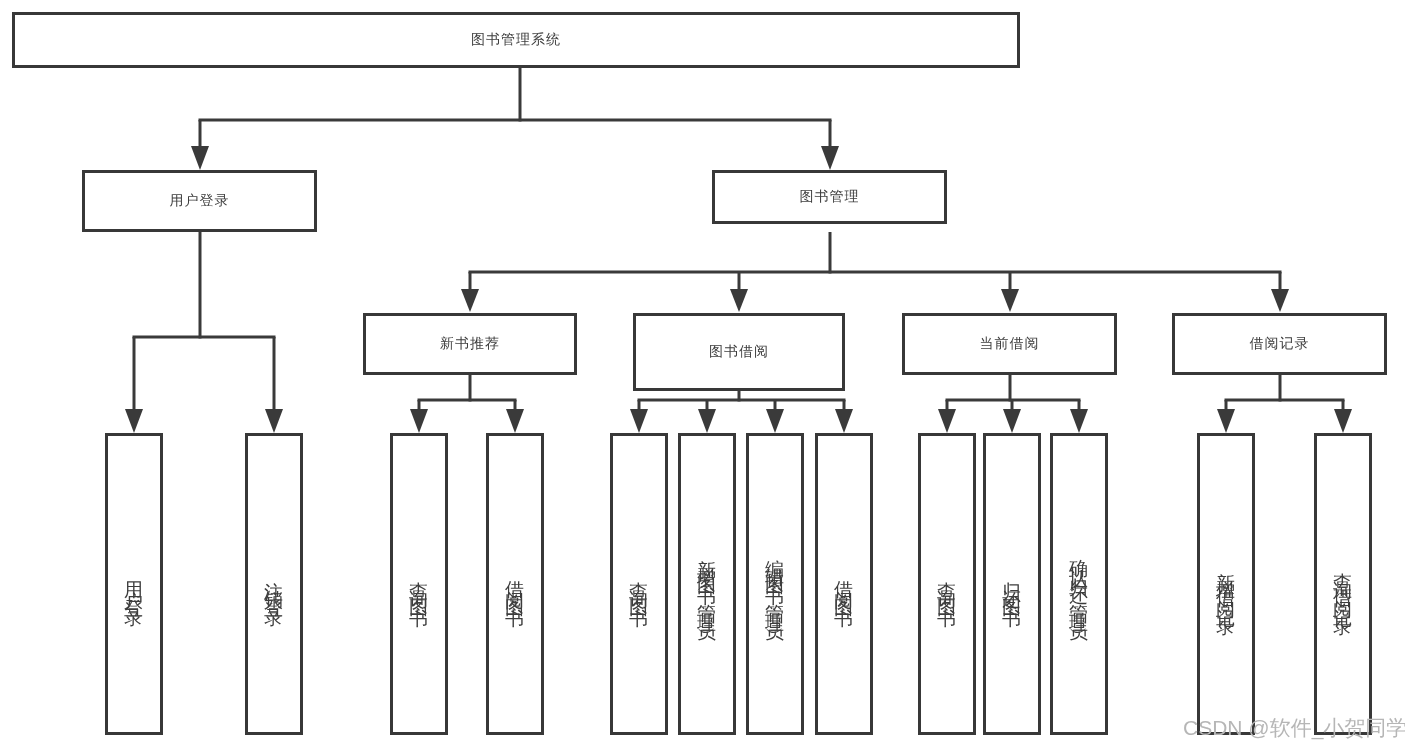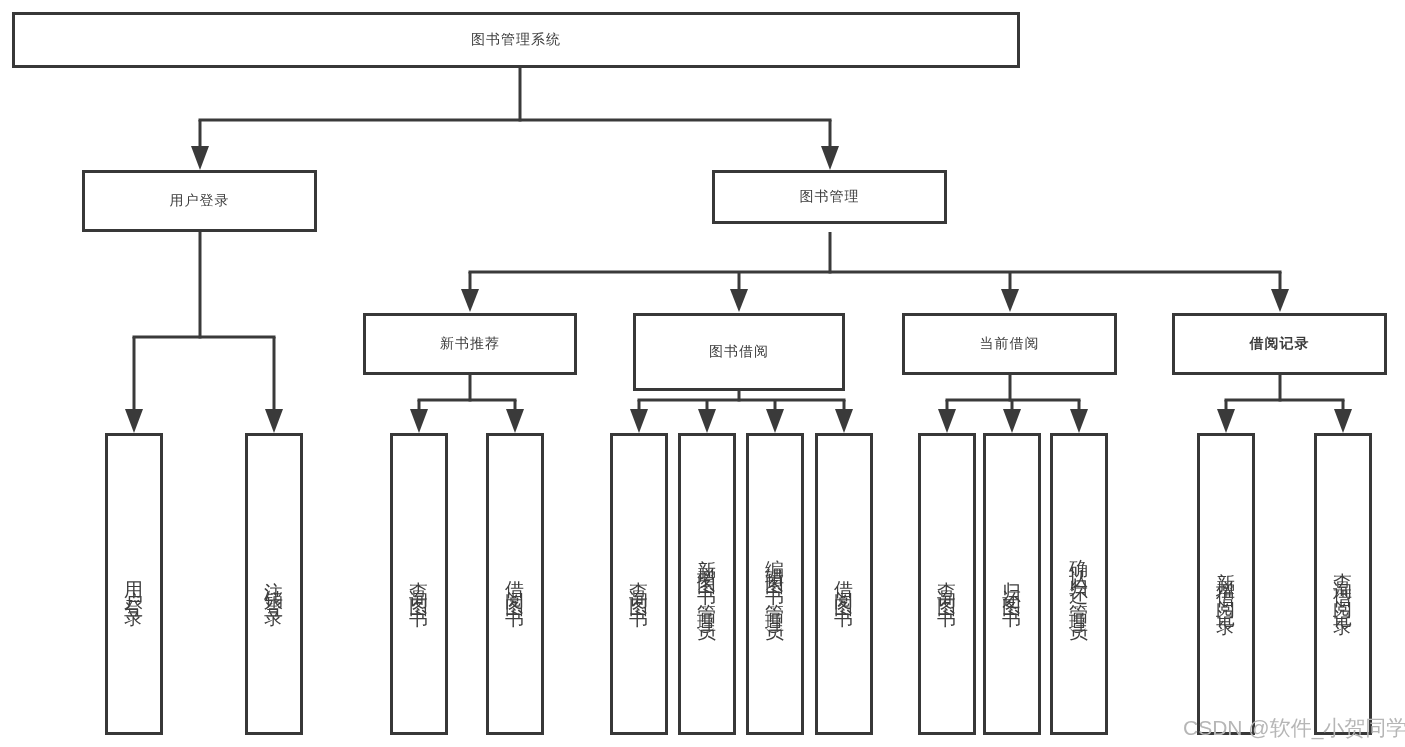--- a/index.html
+++ b/index.html
@@ -138,21 +138,21 @@
 
 <div class="node h" style="left:363px; top:313px; width:214px; height:62px;text-align:center;">
   <span>新书推荐</span>
 </div>
 <div class="node h" style="left:633px; top:313px; width:212px; height:78px;">
   <span>图书借阅</span>
 </div>
 <div class="node h" style="left:902px; top:313px; width:215px; height:62px;">
   <span>当前借阅</span>
 </div>
-<div class="node h" style="left:1172px; top:313px; width:215px; height:62px;font-weight:bold;">
+<div class="node h" style="left:1172px; top:313px; width:215px; height:62px;">
   <span>借阅记录</span>
 </div>
 
 <div class="node v" style="left:105px; top:433px; width:58px; height:302px;">
   <span>用户登录</span>
 </div>
 <div class="node v" style="left:245px; top:433px; width:58px; height:302px;">
   <span>注销登录</span>
 </div>
 

